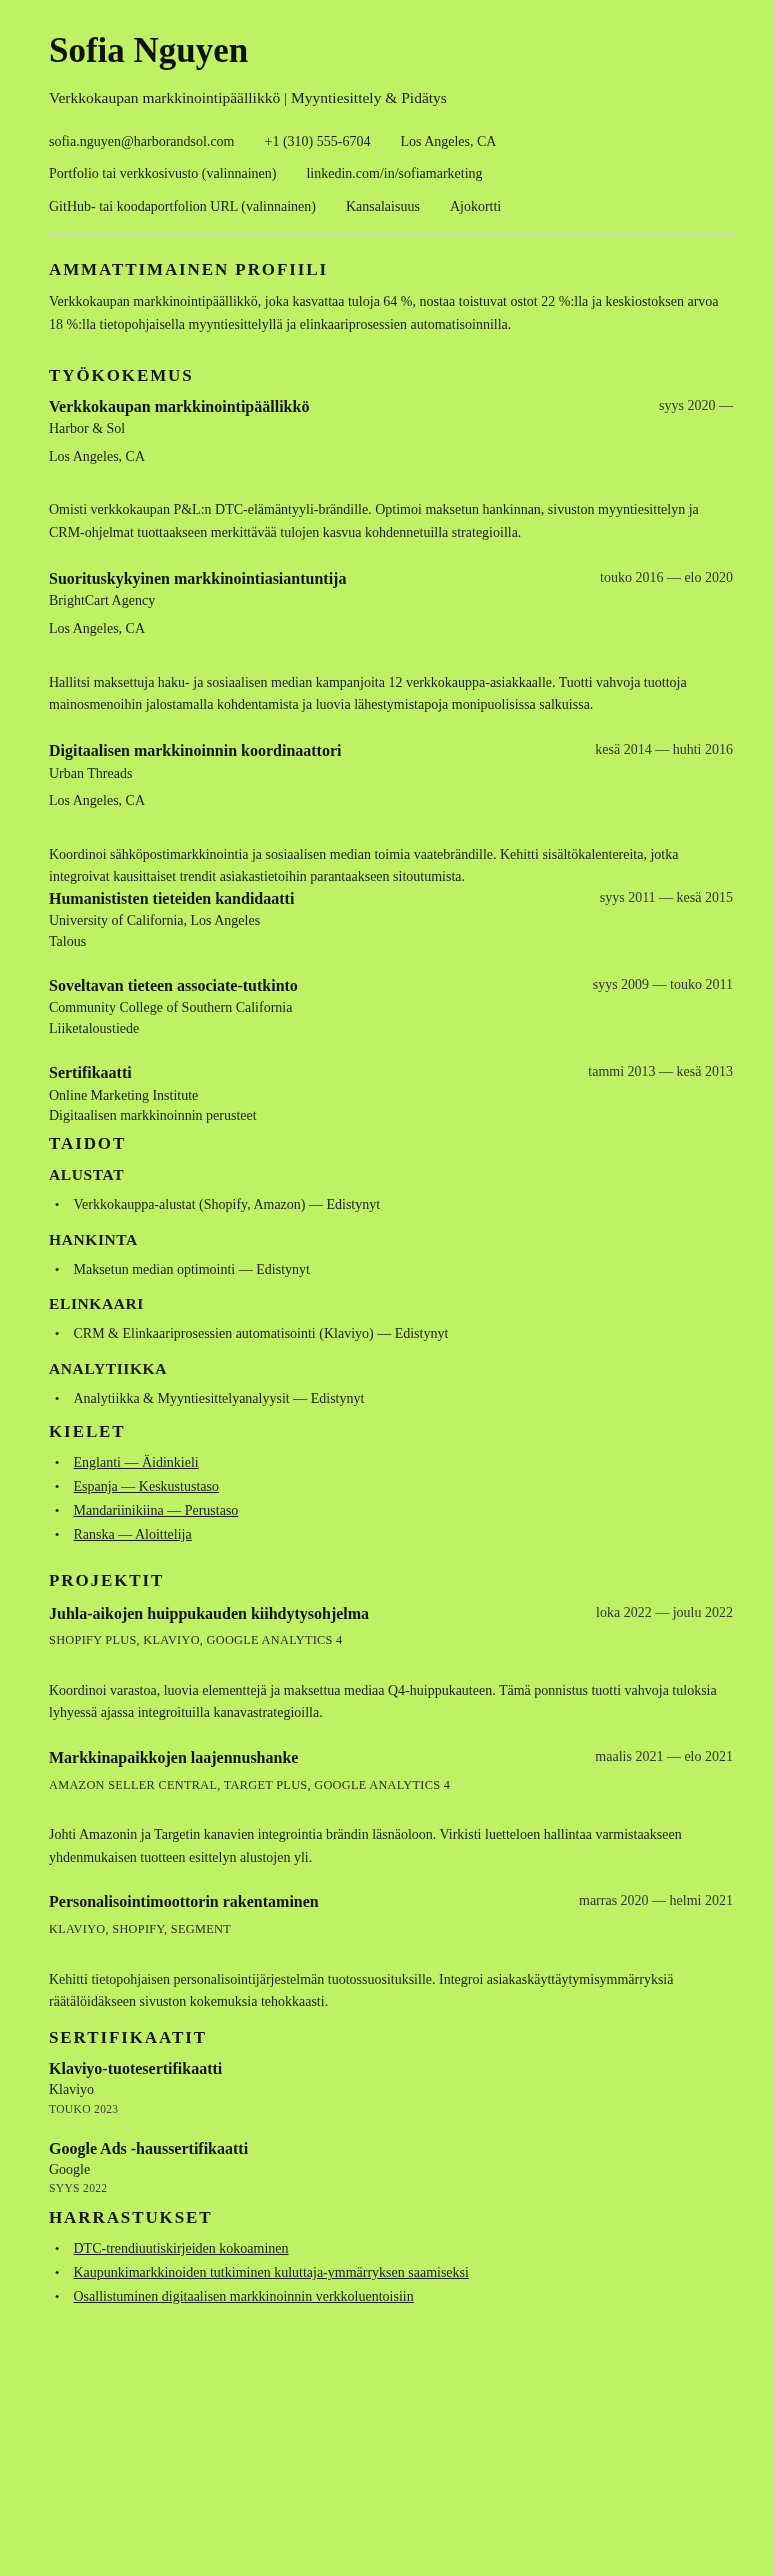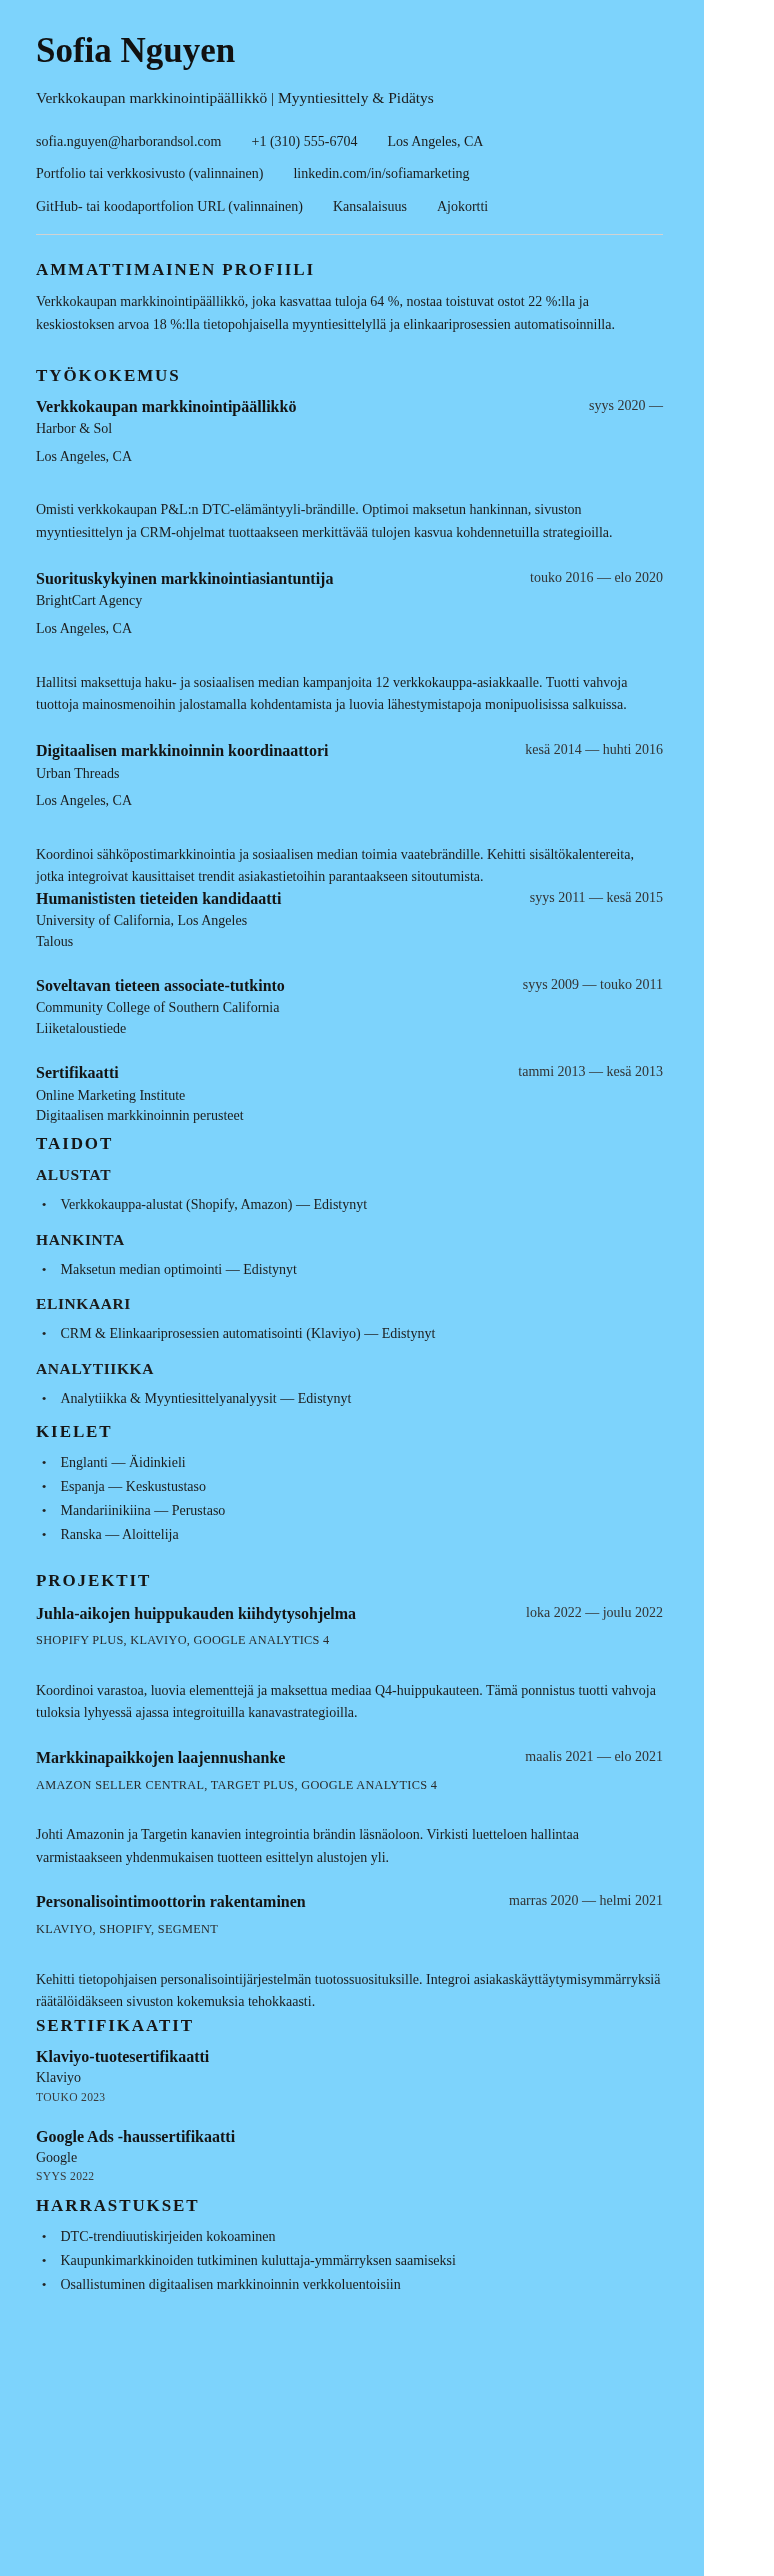--- a/index.html
+++ b/index.html
@@ -1,56 +1,56 @@
 <!DOCTYPE html>
 <html style="font-size:10.3px"><head>
 <meta charset="utf-8">
 <style>
   html,body { margin:0; padding:0; background:#ffffff; }
   .page {
-    width:704px; min-height:2576px; box-sizing:border-box;
-    padding:31px 41px 26px 36px;
+    width:774px; min-height:2576px; box-sizing:border-box;
+    padding:31px 41px 26px 49px;
     font-family:"Liberation Serif","DejaVu Serif",serif;
-    color:#1c1c1c; background:#7dd3fc;
+    color:#1c1c1c; background:#bef264;
   }
   h1.name { font-size:35px; line-height:40px; margin:0 0 17px; font-weight:bold; color:#111; }
   .tagline { font-size:15.5px; line-height:20px; margin:0 0 24.5px; }
   .contact-row { display:flex; flex-wrap:wrap; gap:30px; font-size:14px; line-height:17px; margin-bottom:15.5px; }
   .contact-row.last { margin-bottom:0; }
   hr.rule { margin:19.4px 0 0; border:0; border-top:1.3px solid #d2d2d2; }
 
   h2.sec { font-size:17px; line-height:15.5px; font-weight:bold; letter-spacing:1.9px; margin:0; color:#161616; }
   .sec-profile h2 { margin-top:27px; margin-bottom:14px; }
   .sec-exp h2 { margin-top:31px; margin-bottom:14px; }
   .sec-edu h2 { margin-top:22px; margin-bottom:14px; }
   .sec-skills h2 { margin-top:11.6px; margin-bottom:13px; }
   .sec-lang h2 { margin-top:10.3px; margin-bottom:11.6px; }
   .sec-proj h2 { margin-top:26px; margin-bottom:15.5px; }
-  .sec-cert h2 { margin-top:4px; margin-bottom:14px; }
+  .sec-cert h2 { margin-top:16px; margin-bottom:14px; }
   .sec-hobby h2 { margin-top:14px; margin-bottom:11.6px; }
 
   .body { font-size:14px; line-height:22.6px; margin:0; }
   .entry-head { display:flex; justify-content:space-between; align-items:flex-start; }
   h3.title { font-size:16px; line-height:19.4px; margin:0; font-weight:bold; color:#141414; }
   .dates { font-size:14px; line-height:17.4px; color:#333; white-space:nowrap; }
   .company { margin-top:3.9px; font-size:14px; line-height:17.4px; }
   .loc { margin-top:10.3px; font-size:14px; line-height:17.4px; }
   .job .desc { margin-top:34px; }
   .job { margin-bottom:24.5px; }
   .job.last { margin-bottom:0; }
 
   .edu { margin-bottom:26px; }
   .edu .school { margin-top:3.9px; font-size:14px; line-height:17.4px; }
   .edu .field { margin-top:3.2px; font-size:14px; line-height:17.4px; }
   .edu.last { margin-bottom:8px; }
 
   ul.blist { list-style:none; margin:0; padding:0; }
   ul.blist li { position:relative; padding-left:24.5px; font-size:14px; line-height:22.6px; }
   ul.blist li::before { content:"•"; position:absolute; left:5.8px; top:0; font-size:13.5px; color:#222; }
-  ul.blist.airy li { line-height:24px; }
+  ul.blist.airy li { line-height:24px;text-decoration:underline; }
 
   .skill-group { margin-bottom:13px; }
   .skill-group .label { font-size:15.5px; line-height:19.4px; letter-spacing:0.6px; margin:0; font-weight:bold; }
   .skill-group ul { margin-top:9.7px; }
 
   .project { margin-bottom:23px; }
   .project .tools { margin-top:10.3px; font-size:12.3px; line-height:15.5px; letter-spacing:0.3px; color:#2a2a2a; }
   .project .desc { margin-top:31px; }
   .project.last { margin-bottom:0; }
 

